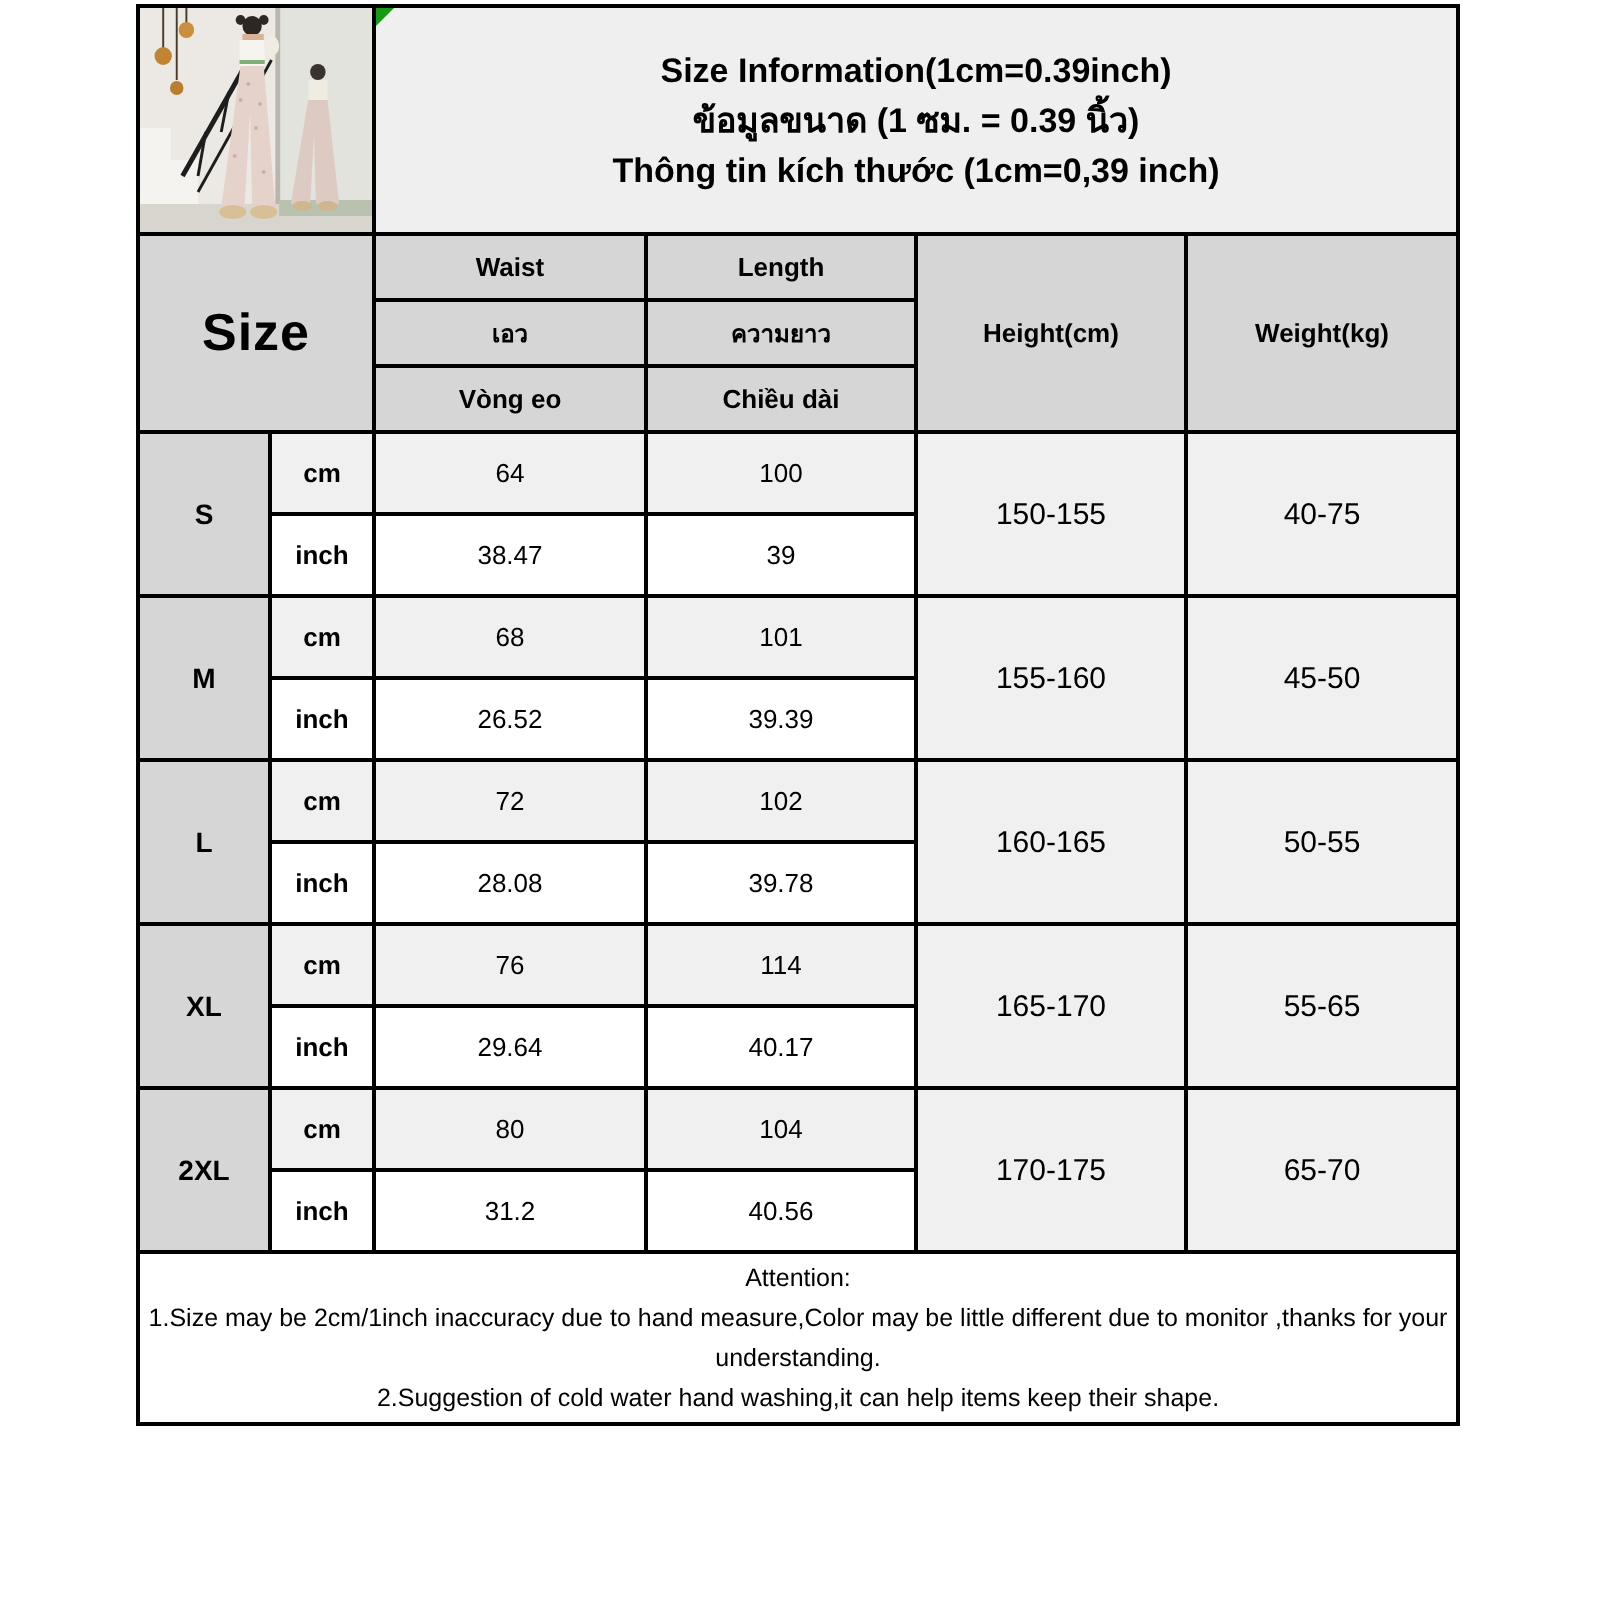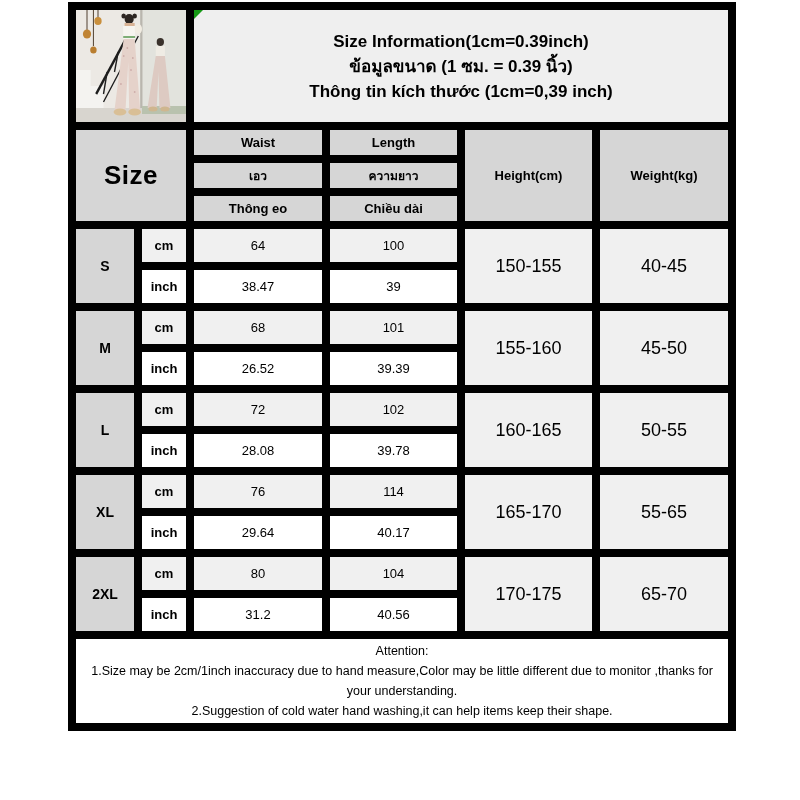--- a/index.html
+++ b/index.html
@@ -11,21 +11,21 @@
     overflow: hidden;
   }
   .sheet { position: absolute; left: 68px; top: 2px; }
 
   table.size-table {
     border-collapse: collapse;
     table-layout: fixed;
     width: 662px;
   }
   td {
-    border: 8px solid #000000;
+    border: 2px solid #000000;
     text-align: center;
     vertical-align: middle;
     padding: 0;
   }
 
   
   .photo-cell { height: 112px; padding: 0; background: #efefef; }
   .photo-cell svg { display: block; width: 100%; height: 112px; }
   .title-cell { background: #efefef; position: relative; }
   .title-line { font-weight: bold; font-size: 17px; line-height: 25px; }
@@ -40,21 +40,21 @@
   .hdr { background: #d6d6d6; font-weight: bold; font-size: 13px; height: 33px; }
   .hdr-th { font-size: 12px; }
   .size-hdr { background: #d6d6d6; font-weight: bold; font-size: 26px; letter-spacing: 0.5px; }
 
   
   .size-col { background: #d6d6d6; font-weight: bold; font-size: 14px; }
   .unit-cell { font-weight: bold; font-size: 13px; }
   .row-cm td.shade  { background: #f0f0f0; }
   .row-inch td.plain { background: #ffffff; }
   .val { font-size: 13px; font-weight: normal; height: 41px; }
-  .range { background: #f0f0f0; font-size: 18px; font-weight: normal; }
+  .range { background: #f0f0f0; font-size: 15px; font-weight: normal; }
 
   
   .attention-cell {
     background: #ffffff;
     height: 82px;
     font-size: 12.5px;
     line-height: 20px;
     font-weight: normal;
     padding: 2px 4px;
     vertical-align: top;
@@ -134,31 +134,31 @@
       <td class="hdr">Waist</td>
       <td class="hdr">Length</td>
       <td class="hdr" rowspan="3">Height(cm)</td>
       <td class="hdr" rowspan="3">Weight(kg)</td>
     </tr>
     <tr>
       <td class="hdr hdr-th">เอว</td>
       <td class="hdr hdr-th">ความยาว</td>
     </tr>
     <tr>
-      <td class="hdr">Thông eo</td>
+      <td class="hdr">Vòng eo</td>
       <td class="hdr">Chiều dài</td>
     </tr>
 
     <tr class="row-cm">
       <td class="size-col" rowspan="2">S</td>
       <td class="unit-cell shade">cm</td>
       <td class="val shade">64</td>
       <td class="val shade">100</td>
       <td class="range" rowspan="2">150-155</td>
-      <td class="range" rowspan="2">40-45</td>
+      <td class="range" rowspan="2">40-75</td>
     </tr>
     <tr class="row-inch">
       <td class="unit-cell plain">inch</td>
       <td class="val plain">38.47</td>
       <td class="val plain">39</td>
     </tr>
 
     <tr class="row-cm">
       <td class="size-col" rowspan="2">M</td>
       <td class="unit-cell shade">cm</td>

